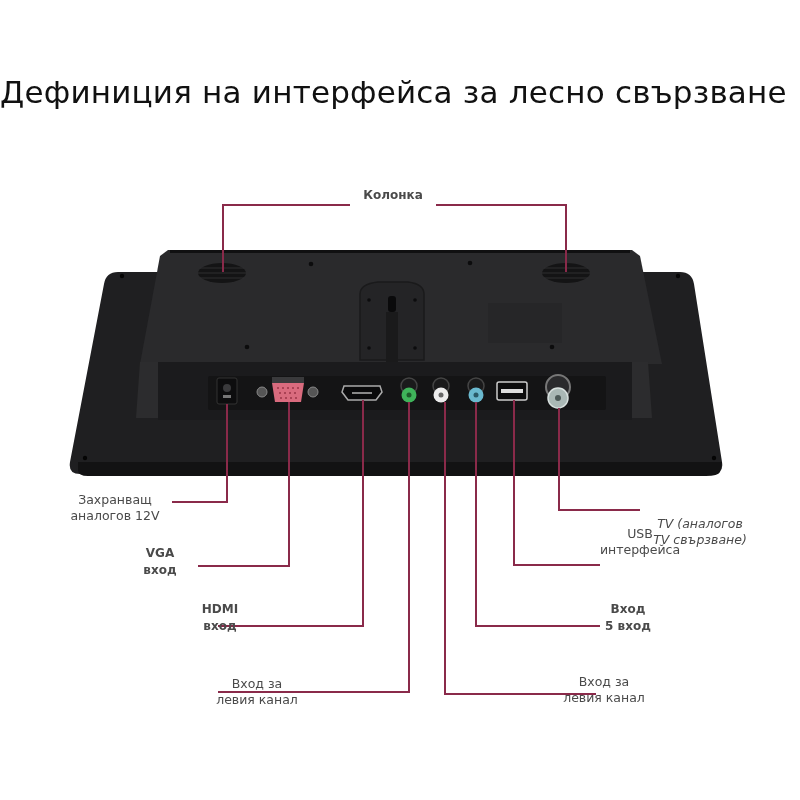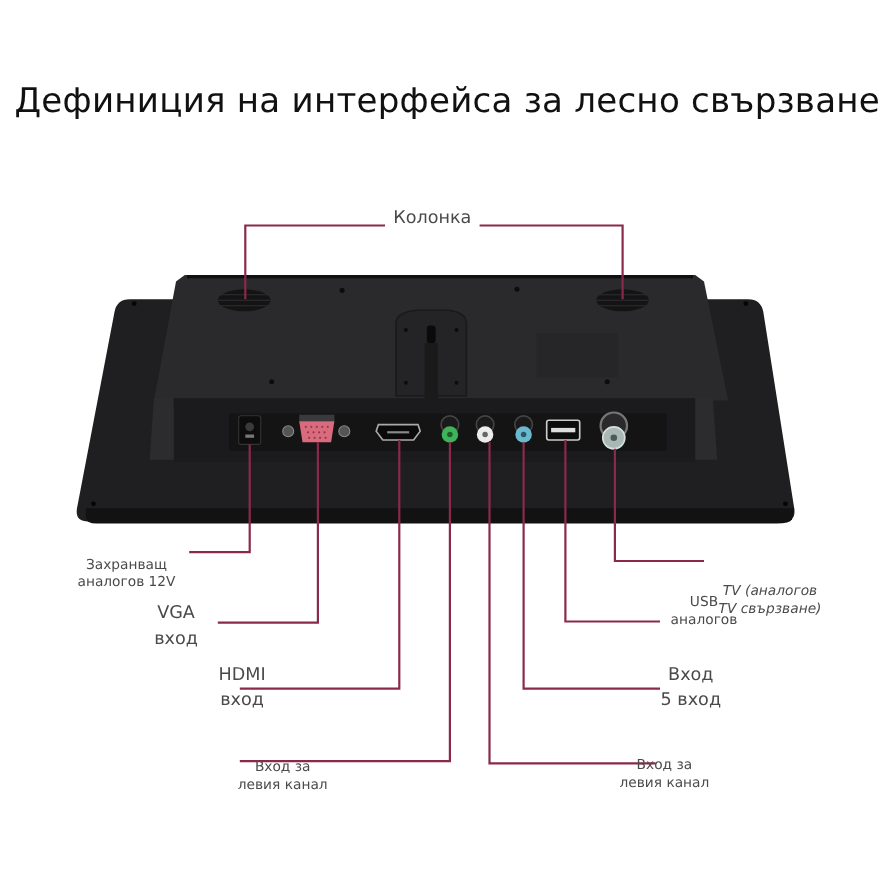--- a/index.html
+++ b/index.html
@@ -1,20 +1,20 @@
 <!DOCTYPE html>
 <html><head>
 <meta charset="utf-8">
 <style>
   html, body { margin: 0; padding: 0; background: #ffffff; }
   body { width: 800px; height: 800px; position: relative; overflow: hidden; font-family: "DejaVu Sans", sans-serif; }
-  .title { position: absolute; left: 0; top: 74px; width: 800px; text-align: right; font-size: 31px; color: #111; letter-spacing: 0.2px; font-family: "DejaVu Sans", sans-serif; }
+  .title { position: absolute; left: 0; top: 74px; width: 800px; text-align: left; font-size: 31px; color: #111; letter-spacing: 0.2px; font-family: "DejaVu Sans", sans-serif; }
   .lbl { position: absolute; color: #4a4a4a; text-align: center; white-space: nowrap; line-height: 1.3; }
-  .lbl.sm { font-size: 12.5px; margin-top: 13px; }
-  .lbl.md { font-size: 16px; line-height: 1.45; }
+  .lbl.sm { font-size: 12.5px; }
+  .lbl.md { font-size: 12px; line-height: 1.45; font-weight: bold; }
   .lbl span { display: block; }
   svg.diagram { position: absolute; left: 0; top: 0; }
 </style>
 </head>
 <body>
 
 <div class="title">Дефиниция на интерфейса за лесно свързване</div>
 
 <svg class="diagram" width="800" height="800" viewBox="0 0 800 800">
 
@@ -172,21 +172,21 @@
   <span>левия канал</span>
 </div>
 
 <div class="lbl sm" style="left:630px; top:516px; width:140px;font-style:italic;">
   <span>TV (аналогов</span>
   <span>TV свързване)</span>
 </div>
 
 <div class="lbl sm" style="left:590px; top:526px; width:100px;">
   <span>USB</span>
-  <span>аналогов</span>
+  <span>интерфейса</span>
 </div>
 
 <div class="lbl md" style="left:588px; top:601px; width:80px;">
   <span>Вход</span>
   <span>5 вход</span>
 </div>
 
 <div class="lbl sm" style="left:544px; top:674px; width:120px;">
   <span>Вход за</span>
   <span>левия канал</span>

